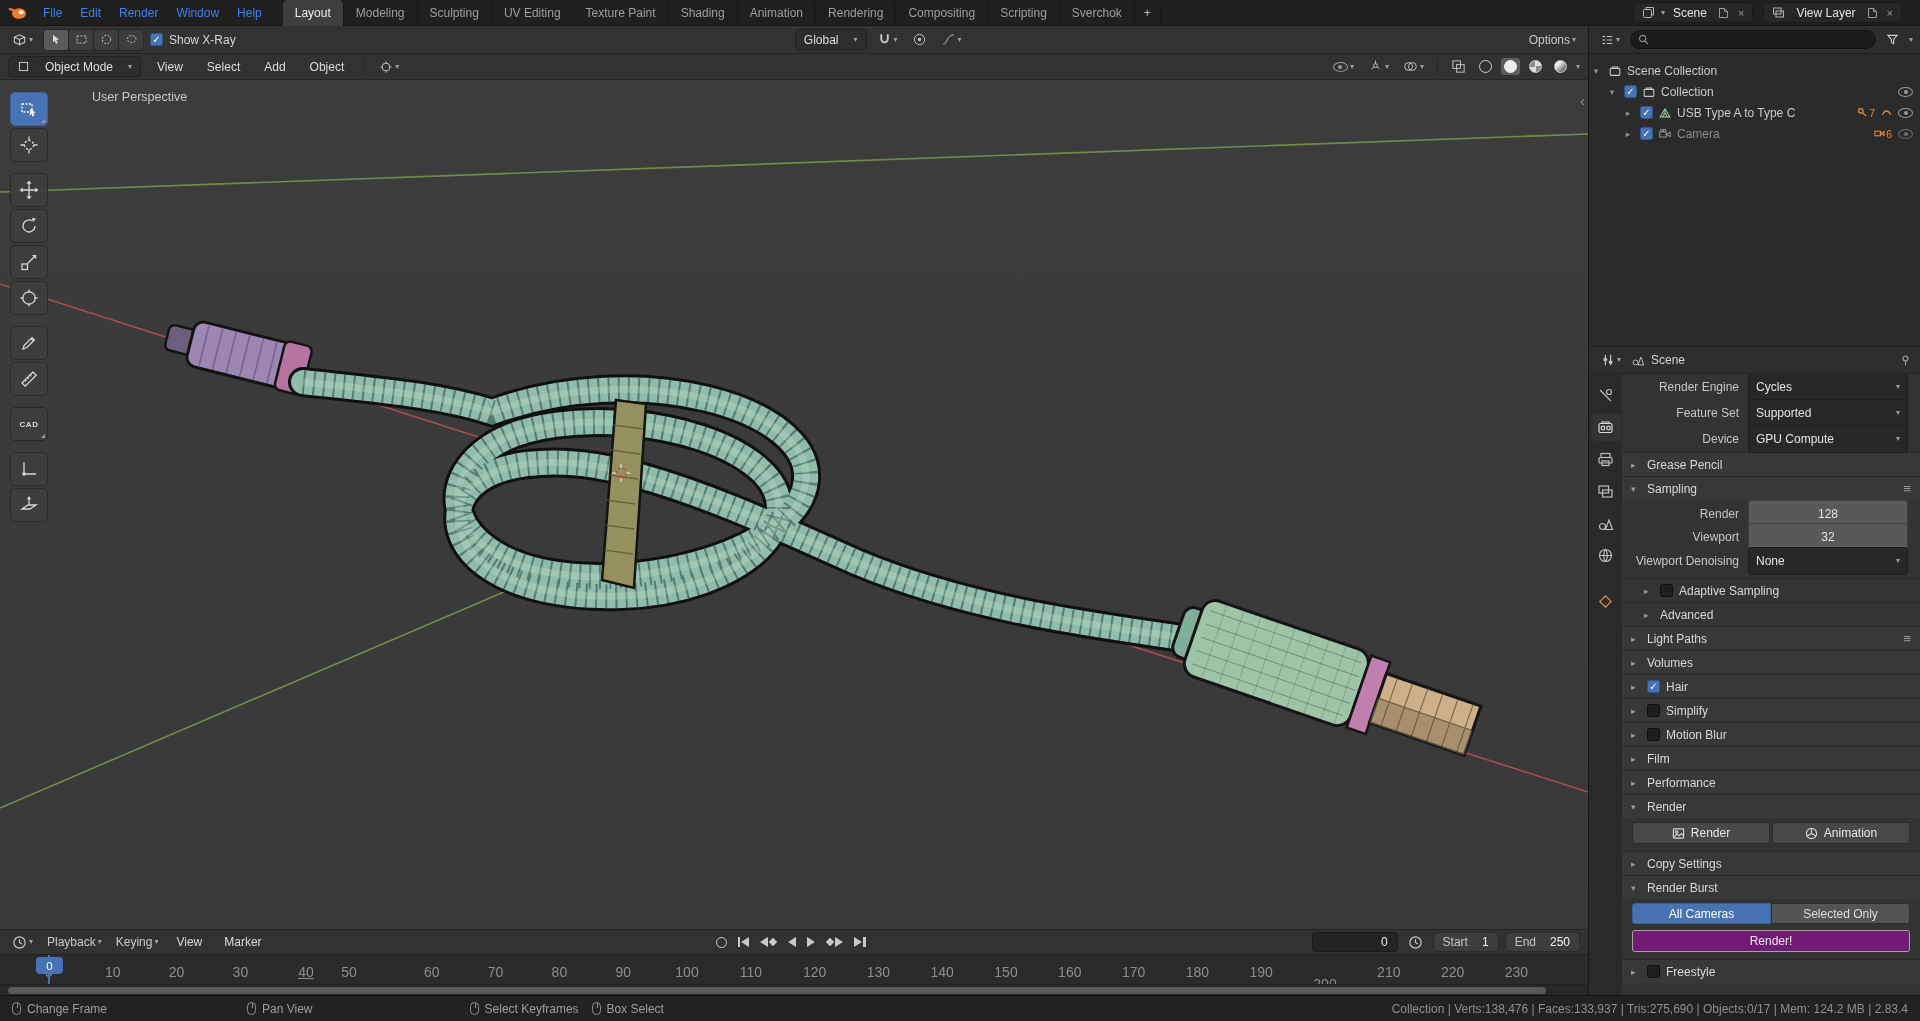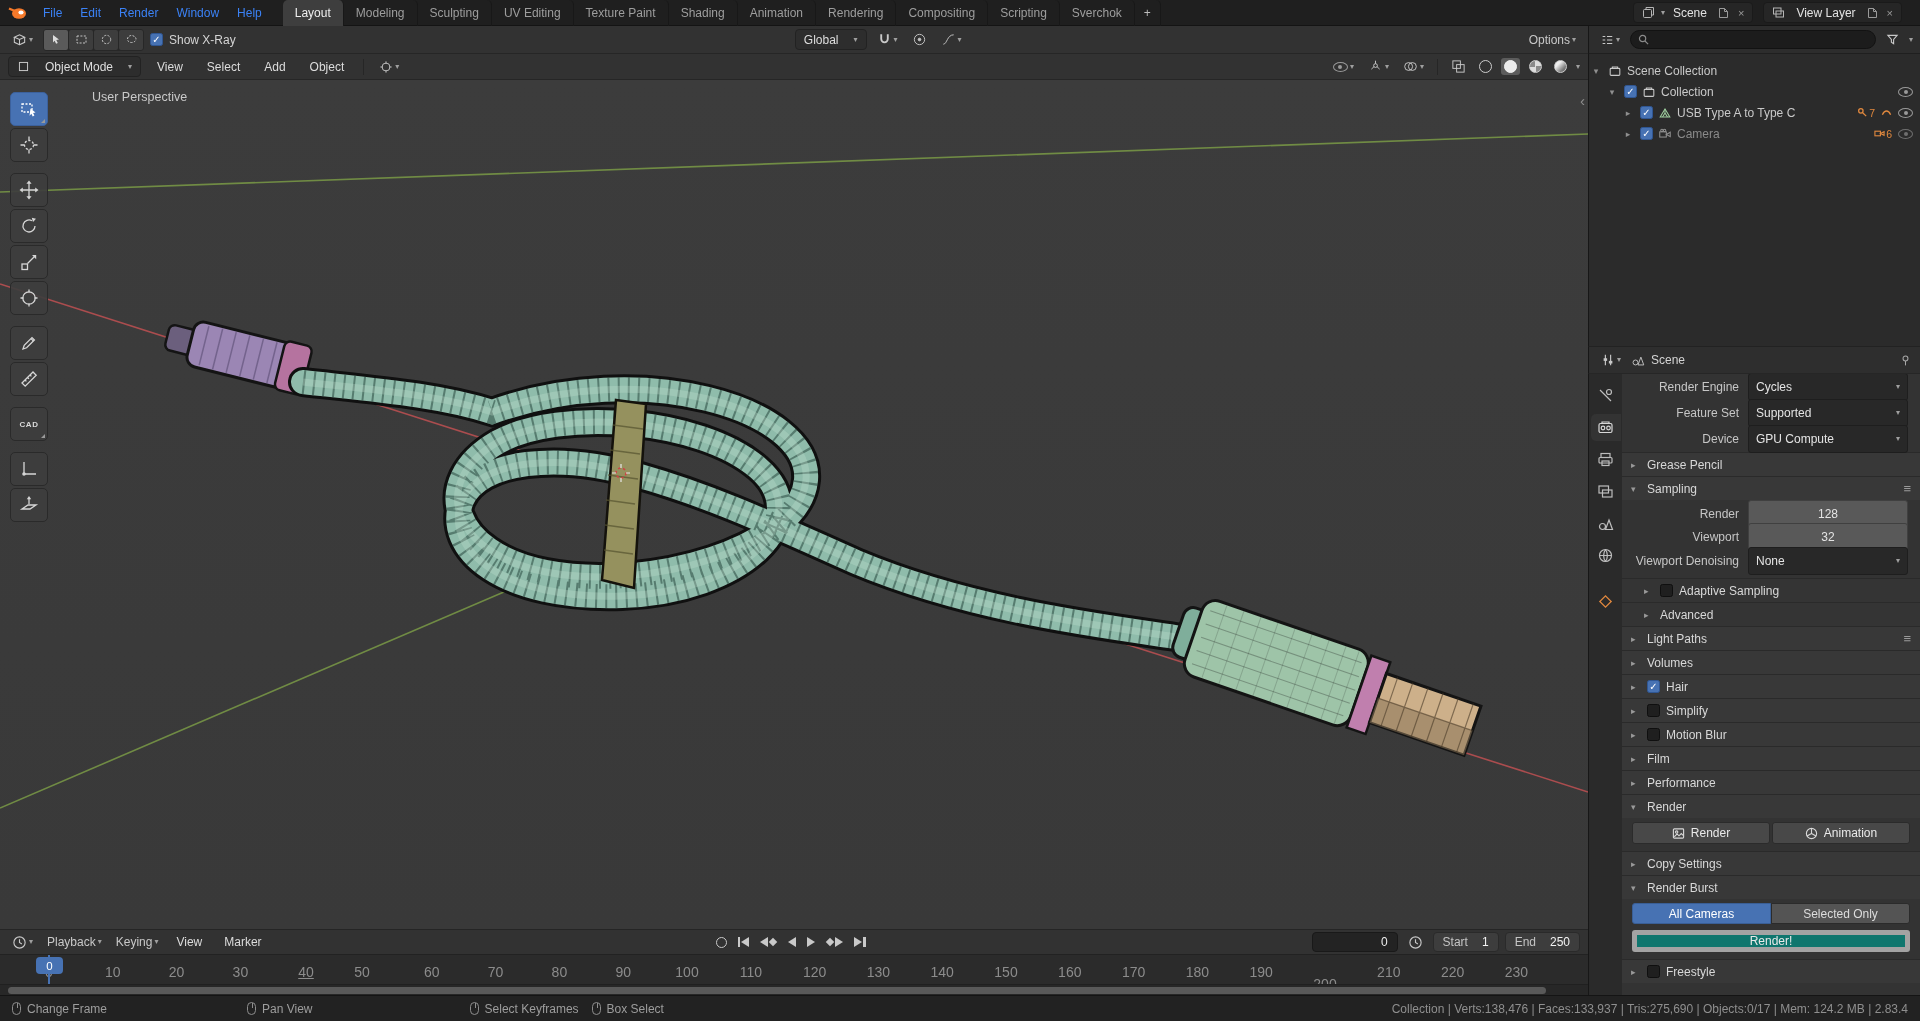--- a/index.html
+++ b/index.html
@@ -101,21 +101,21 @@
 .sect .hmenu{margin-left:auto;color:#9a9a9a;font-size:13px}
 .sect.sub{padding-left:22px;background:#343434}
 .pbody{padding:2px 0 4px;background:#333}
 .btnrow{display:flex;gap:2px;padding:4px 10px 7px;background:#333}
 .btn{flex:1;height:22px;background:#484848;border:1px solid #2b2b2b;border-radius:3px;display:flex;align-items:center;justify-content:center;gap:6px;color:#e9e9e9}
 .segrow{display:flex;padding:4px 10px 2px;background:#333}
 .seg{flex:1;height:21px;display:flex;align-items:center;justify-content:center;border:1px solid #2b2b2b}
 .seg.blue{background:#4772b3;color:#fff;border-radius:3px 0 0 3px;border-color:#3a5f96}
 .seg.gray{background:#545454;color:#ddd;border-radius:0 3px 3px 0}
 .wrow{padding:4px 10px 7px;background:#333}
-.wbtn{height:22px;background:#0f766e;border:5px solid #a3a3a3;border-radius:3px;display:flex;align-items:center;justify-content:center;color:#e9e9e9}
+.wbtn{height:22px;background:#701a75;border:1px solid #a3a3a3;border-radius:3px;display:flex;align-items:center;justify-content:center;color:#e9e9e9}
 
 #statusbar{position:absolute;left:0;top:995px;width:1920px;height:26px;background:#222;border-top:1px solid #141414;display:flex;align-items:center;padding:0 12px;color:#9d9d9d}
 .hint{display:flex;align-items:center;gap:6px}
 .h1{margin-right:140px}.h2{margin-right:157px}.h3{margin-right:13px}
 .mouse{width:9px;height:13px;border:1px solid #8d8d8d;border-radius:4.5px;position:relative;flex-shrink:0}
 .mouse::after{content:"";position:absolute;left:4px;top:0;width:1px;height:5px;background:#8d8d8d}
 .stats{margin-left:auto;color:#8f8f8f}
 </style>
 </head>
 <body>
@@ -495,21 +495,21 @@
     </span>
 </div>
 
 <div id="ruler">
   <div style="position:absolute;left:0;top:0;right:0;bottom:0">
       <span class="tick" style="left: 49px;">0</span>
       <span class="tick" style="left: 112.8px;">10</span>
       <span class="tick" style="left: 176.6px;">20</span>
       <span class="tick" style="left: 240.4px;">30</span>
       <span class="tick" style="left: 306px; text-decoration: underline;">40</span>
-      <span class="tick" style="left: 362px;">50</span>
+      <span class="tick" style="left: 349px;">50</span>
       <span class="tick" style="left: 431.8px;">60</span>
       <span class="tick" style="left: 495.6px;">70</span>
       <span class="tick" style="left: 559.4px;">80</span>
       <span class="tick" style="left: 623.2px;">90</span>
       <span class="tick" style="left: 687px;">100</span>
       <span class="tick" style="left: 750.8px;">110</span>
       <span class="tick" style="left: 814.6px;">120</span>
       <span class="tick" style="left: 878.4px;">130</span>
       <span class="tick" style="left: 942.2px;">140</span>
       <span class="tick" style="left: 1006px;">150</span>

